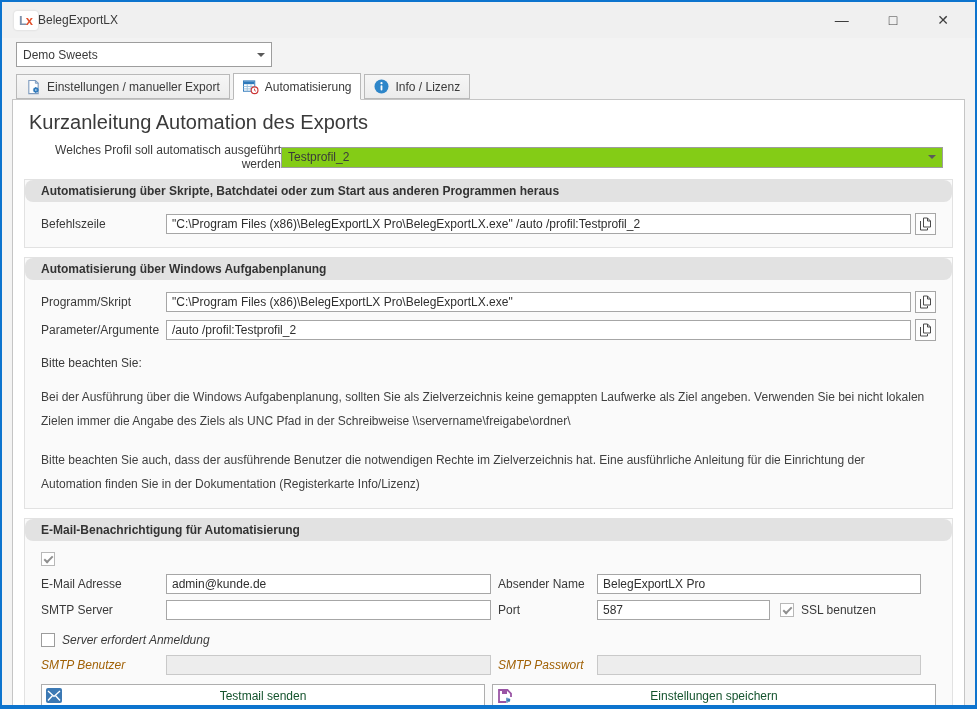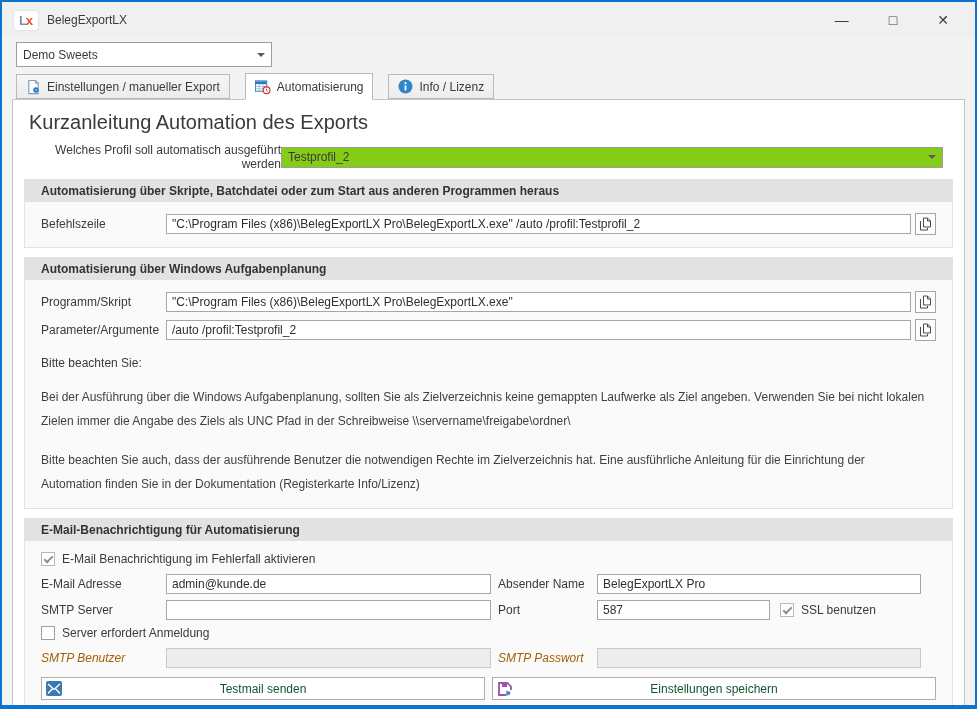--- a/index.html
+++ b/index.html
@@ -9,47 +9,47 @@
     border:2px solid #0d74ce; border-bottom-width:4px;
     background:#f3f3f3;
     font-size:12px; color:#3a3a3a;
     overflow:hidden;
   }
   
   .titlebar{ height:36px; background:#f0f0f0; display:flex; align-items:center; padding:0 12px; }
   .logo{ width:24px; height:19px; background:#fff; border-radius:3px; box-shadow:0 0 2px #c9c9c9;
          display:flex; align-items:center; justify-content:center; font-weight:bold; font-size:13px; }
   .logo .l{ color:#7e91ab; } .logo .x{ color:#e2522e; margin-left:-1px; }
-  .win-title{ margin-left:9px; color:#3a3a3a; }
+  .win-title{ color:#3a3a3a; }
   .win-controls{ margin-left:auto; display:flex; align-items:center; gap:40px; padding-right:14px;
                  color:#3d3d3d; font-size:14px; }
   .win-controls span{ cursor:default; line-height:1; }
   
   .client-combo{ margin:4px 0 0 14px; width:256px; height:25px; background:#fff;
                  border:1px solid #9d9d9d; display:flex; align-items:center; padding:0 6px; }
   .arrow-down{ margin-left:auto; width:0; height:0;
                border-left:4px solid transparent; border-right:4px solid transparent;
                border-top:4px solid #5a5a5a; }
   
-  .tabs{ display:flex; align-items:flex-end; margin:5px 0 0 14px; height:27px; position:relative; z-index:2;gap:12px; }
+  .tabs{ display:flex; align-items:flex-end; margin:5px 0 0 14px; height:27px; position:relative; z-index:2; }
   .tab{ display:flex; align-items:center; gap:6px; padding:0 9px; height:25px;
         background:linear-gradient(#f6f6f6,#ececec); border:1px solid #b9b9b9; margin-right:3px;
         color:#3a3a3a; white-space:nowrap; }
   .tab.active{ background:#fff; height:27px; border-bottom:1px solid #fff; margin-bottom:-1px; }
   
   .panel{ margin:0 10px; background:#fff; border:1px solid #c5c5c5; height:609px; position:relative; }
   .heading{ font-size:20px; color:#3a3a3a; margin:11px 0 9px 16px; font-weight:400; }
   .profile-row{ display:flex; align-items:center; margin:0 21px 8px 16px;text-align:right; }
   .profile-label{ width:252px; flex-shrink:0; }
   .combo{ flex:1; height:21px; background:#84cc16; border:1px solid #9d9d9d;
           display:flex; align-items:center; padding:0 6px; }
   
   .group{ margin:0 11px 9px 11px; border:1px solid #e2e2e2; background:#fafafa; }
   .group-header{ height:22px; background:#e2e2e2; display:flex; align-items:center;
-                 padding-left:16px; font-weight:bold; color:#333; }
+                 padding-left:16px; font-weight:bold; color:#333;border-radius:8px; }
   .group-body{ padding:11px 16px 12px 16px; }
   .frow{ display:flex; align-items:center; margin-bottom:6px; }
   .frow:last-child{ margin-bottom:0; }
   .flabel{ width:125px; flex-shrink:0; }
   input.tfield{ height:20px; border:1px solid #a6a6a6; background:#fff; font:inherit; color:#2f2f2f;
                 padding:0 5px; outline:none; }
   input.tfield:disabled{ background:#ededed; border-color:#c9c9c9; }
   .grow{ flex:1; }
   .copy-btn{ width:21px; height:22px; margin-left:4px; border:1px solid #a6a6a6; background:#fdfdfd;
              display:flex; align-items:center; justify-content:center; cursor:pointer; flex-shrink:0; }
@@ -206,40 +206,39 @@
         <div class="note">Bitte beachten Sie auch, dass der ausführende Benutzer die notwendigen Rechte im Zielverzeichnis hat. Eine ausführliche Anleitung für die Einrichtung der Automation finden Sie in der Dokumentation (Registerkarte Info/Lizenz)</div>
       </div>
     </div>
 
     <div class="group">
       <div class="group-header">E-Mail-Benachrichtigung für Automatisierung</div>
       <div class="group-body">
 
         <div class="cb-row">
           <span class="cb dim checked"></span>
-          <span>E-Mail Benachrichtigung im Fehlerfall aktivieren</span>
         </div>
 
         <div class="frow">
           <div class="el1">E-Mail Adresse</div>
           <input class="tfield ef1" value="admin@kunde.de" style="">
           <div class="el2">Absender Name</div>
           <input class="tfield ef2" value="BelegExportLX Pro" style="">
         </div>
 
         <div class="frow">
           <div class="el1">SMTP Server</div>
           <input class="tfield ef1" value="" style="">
           <div class="el2">Port</div>
           <input class="tfield ef-port" value="587" style="">
           <span class="cb dim checked ssl"></span>
           <span>SSL benutzen</span>
         </div>
 
-        <div class="cb-row" style="margin-top:6px;">
+        <div class="cb-row" style="margin-top:13px;font-style:italic;">
           <span class="cb"></span>
           <span>Server erfordert Anmeldung</span>
         </div>
 
         <div class="frow">
           <div class="el1 dim-label">SMTP Benutzer</div>
           <input class="tfield ef1" disabled="" value="" style="">
           <div class="el2 dim-label">SMTP Passwort</div>
           <input class="tfield ef2" disabled="" value="" style="">
         </div>

